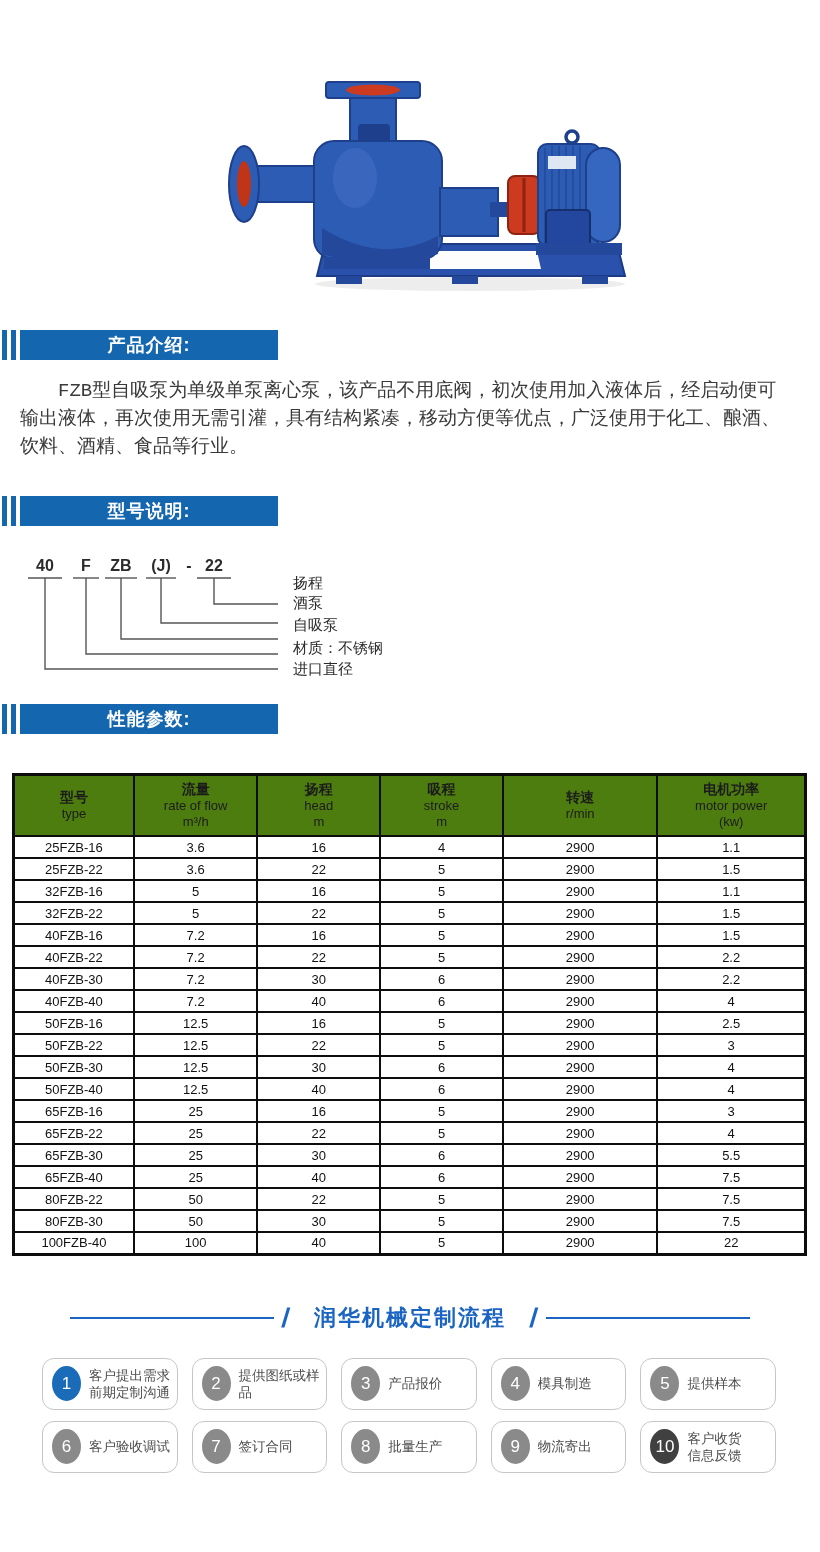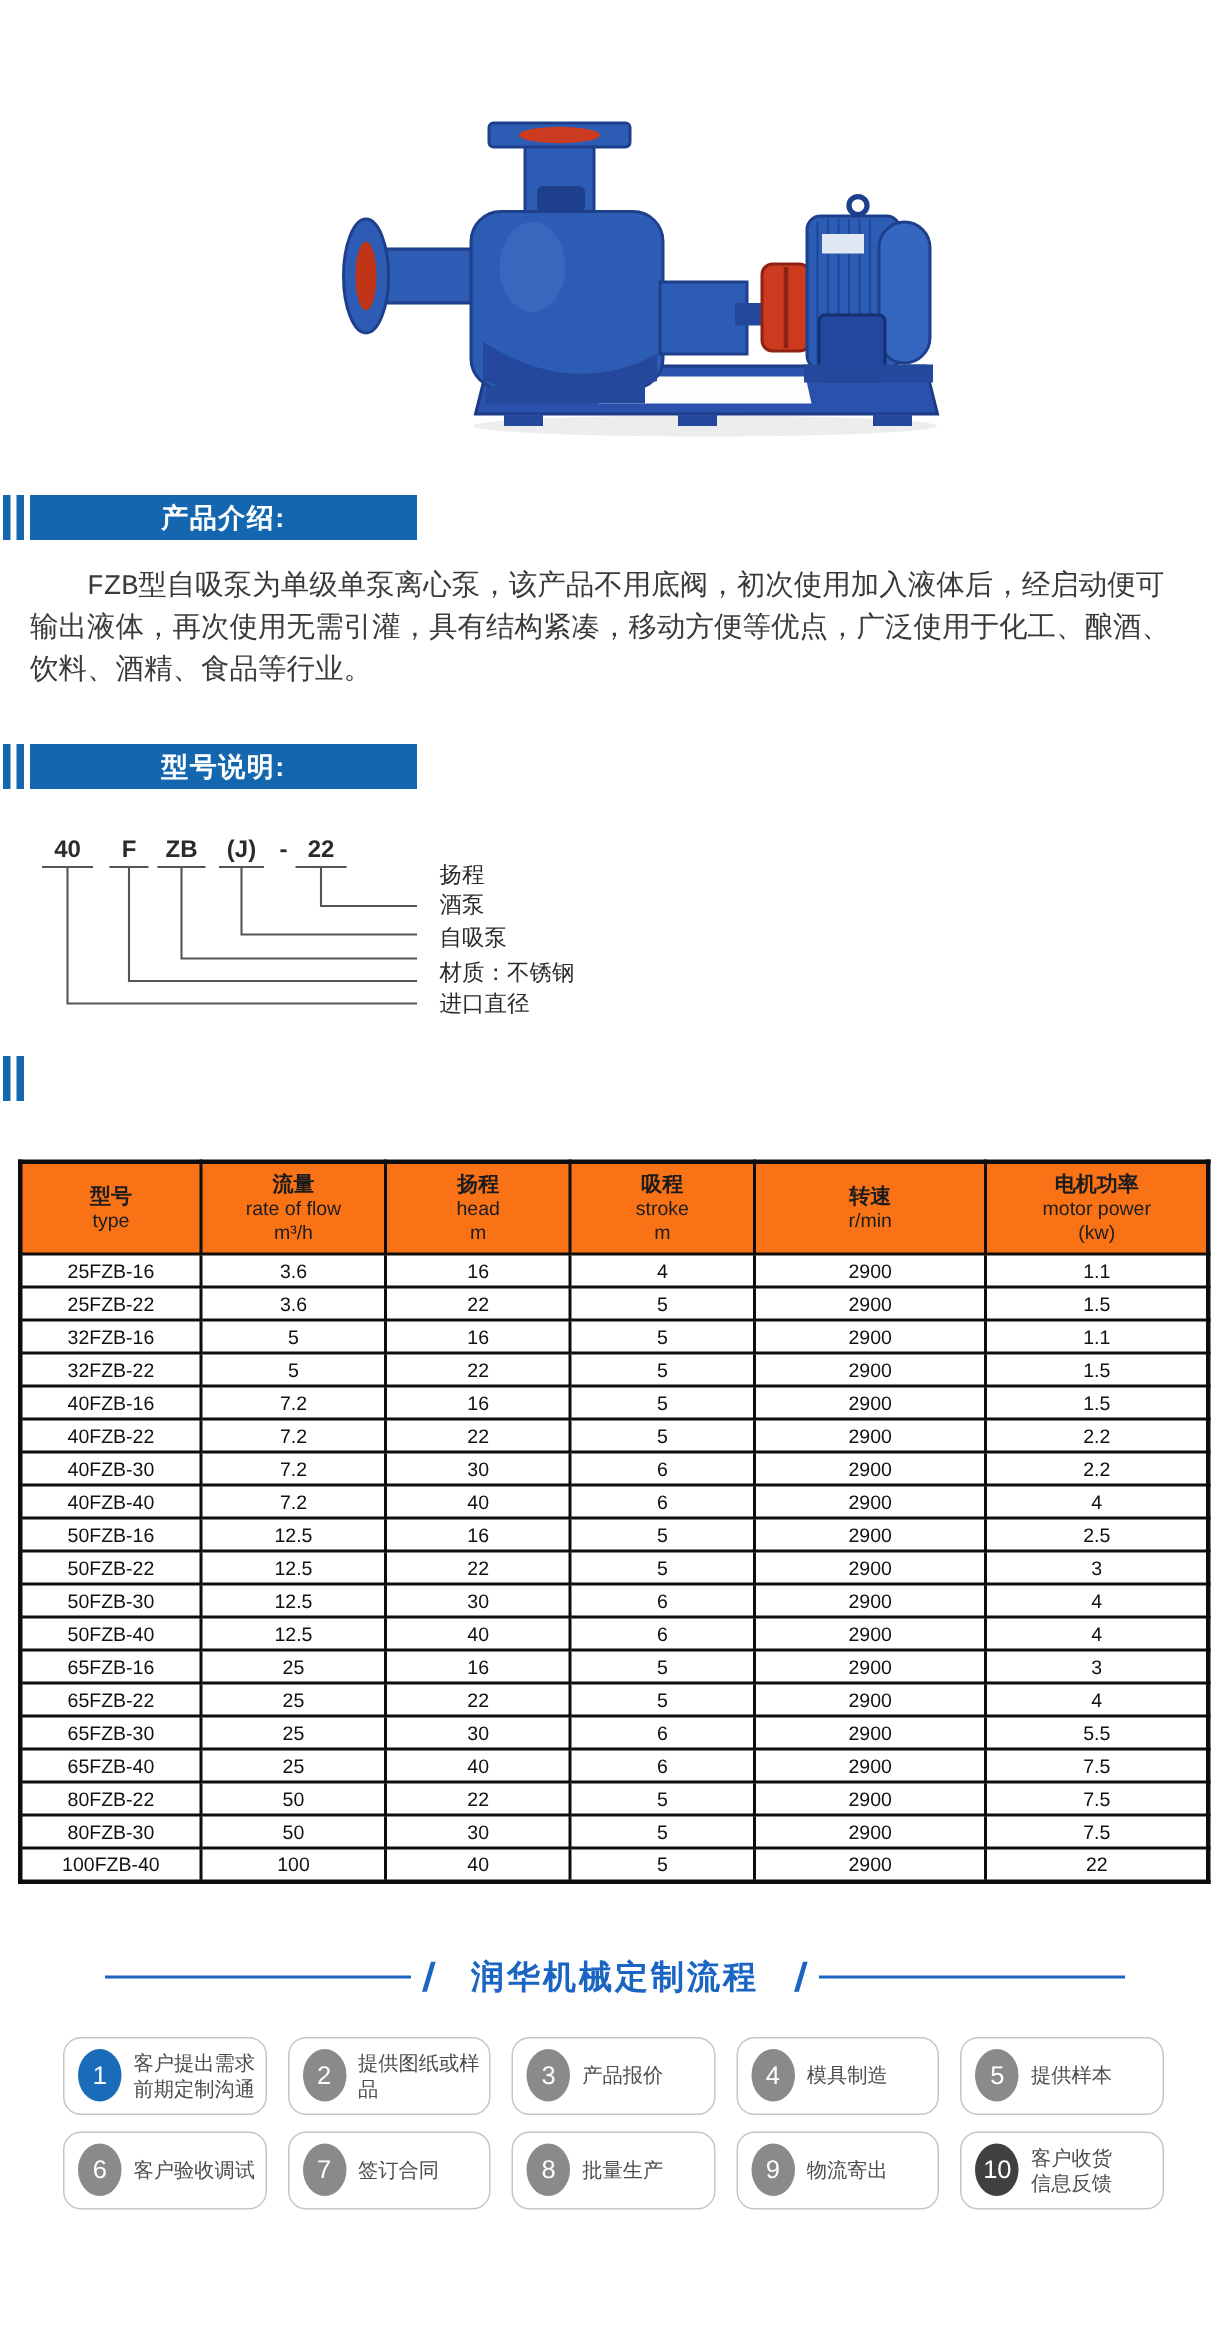--- a/index.html
+++ b/index.html
@@ -43,21 +43,21 @@
   .model-svg line,.model-svg polyline{stroke:#555;stroke-width:1.4;fill:none;}
   
   table.perf{
     border-collapse:collapse;table-layout:fixed;
     margin:39px 0 0 12px;width:795px;
     border:3px solid #0d0d0d;
   }
   table.perf th,table.perf td{
     border:2px solid #0d0d0d;text-align:center;vertical-align:middle;
   }
-  table.perf th{background:#f97316;padding:5px 0;font-weight:normal;color:#1c1c1c;}
+  table.perf th{background:#4d7c0f;padding:5px 0;font-weight:normal;color:#1c1c1c;}
   table.perf th .zh{font-size:14px;font-weight:bold;line-height:17px;}
   table.perf th .en{font-size:13px;line-height:16px;}
   table.perf td{height:22px;font-size:13px;color:#111;padding:1px 0;}
   
   .process-head{display:flex;align-items:center;margin:47px 70px 0;}
   .hline{flex:1;height:2px;background:var(--pblue);}
   .slash{color:var(--pblue);font-size:27px;font-weight:bold;margin:0 8px;transform:skewX(-6deg);}
   .process-title{color:var(--pblue);font-size:22px;font-weight:bold;letter-spacing:2px;margin:0 16px;}
   .steps{margin:24px 44px 0 42px;display:grid;grid-template-columns:repeat(5,1fr);gap:11px 14px;}
   .step{
@@ -162,20 +162,23 @@
   <text class="ml" x="278" y="52">扬程</text>
   <text class="ml" x="278" y="72">酒泵</text>
   <text class="ml" x="278" y="94">自吸泵</text>
   <text class="ml" x="278" y="117">材质：不锈钢</text>
   <text class="ml" x="278" y="138">进口直径</text>
 </svg>
 
 <div class="sec-head head-perf">
   <span class="stripe s1"></span>
   <span class="stripe s2"></span>
+  <div class="sec-bar">
+    <span>性能参数:</span>
+  </div>
 </div>
 
 <table class="perf">
   <colgroup>
     <col style="width:15.2%">
       <col style="width:15.6%">
       <col style="width:15.5%">
     <col style="width:15.5%">
       <col style="width:19.5%">
       <col style="width:18.7%">

